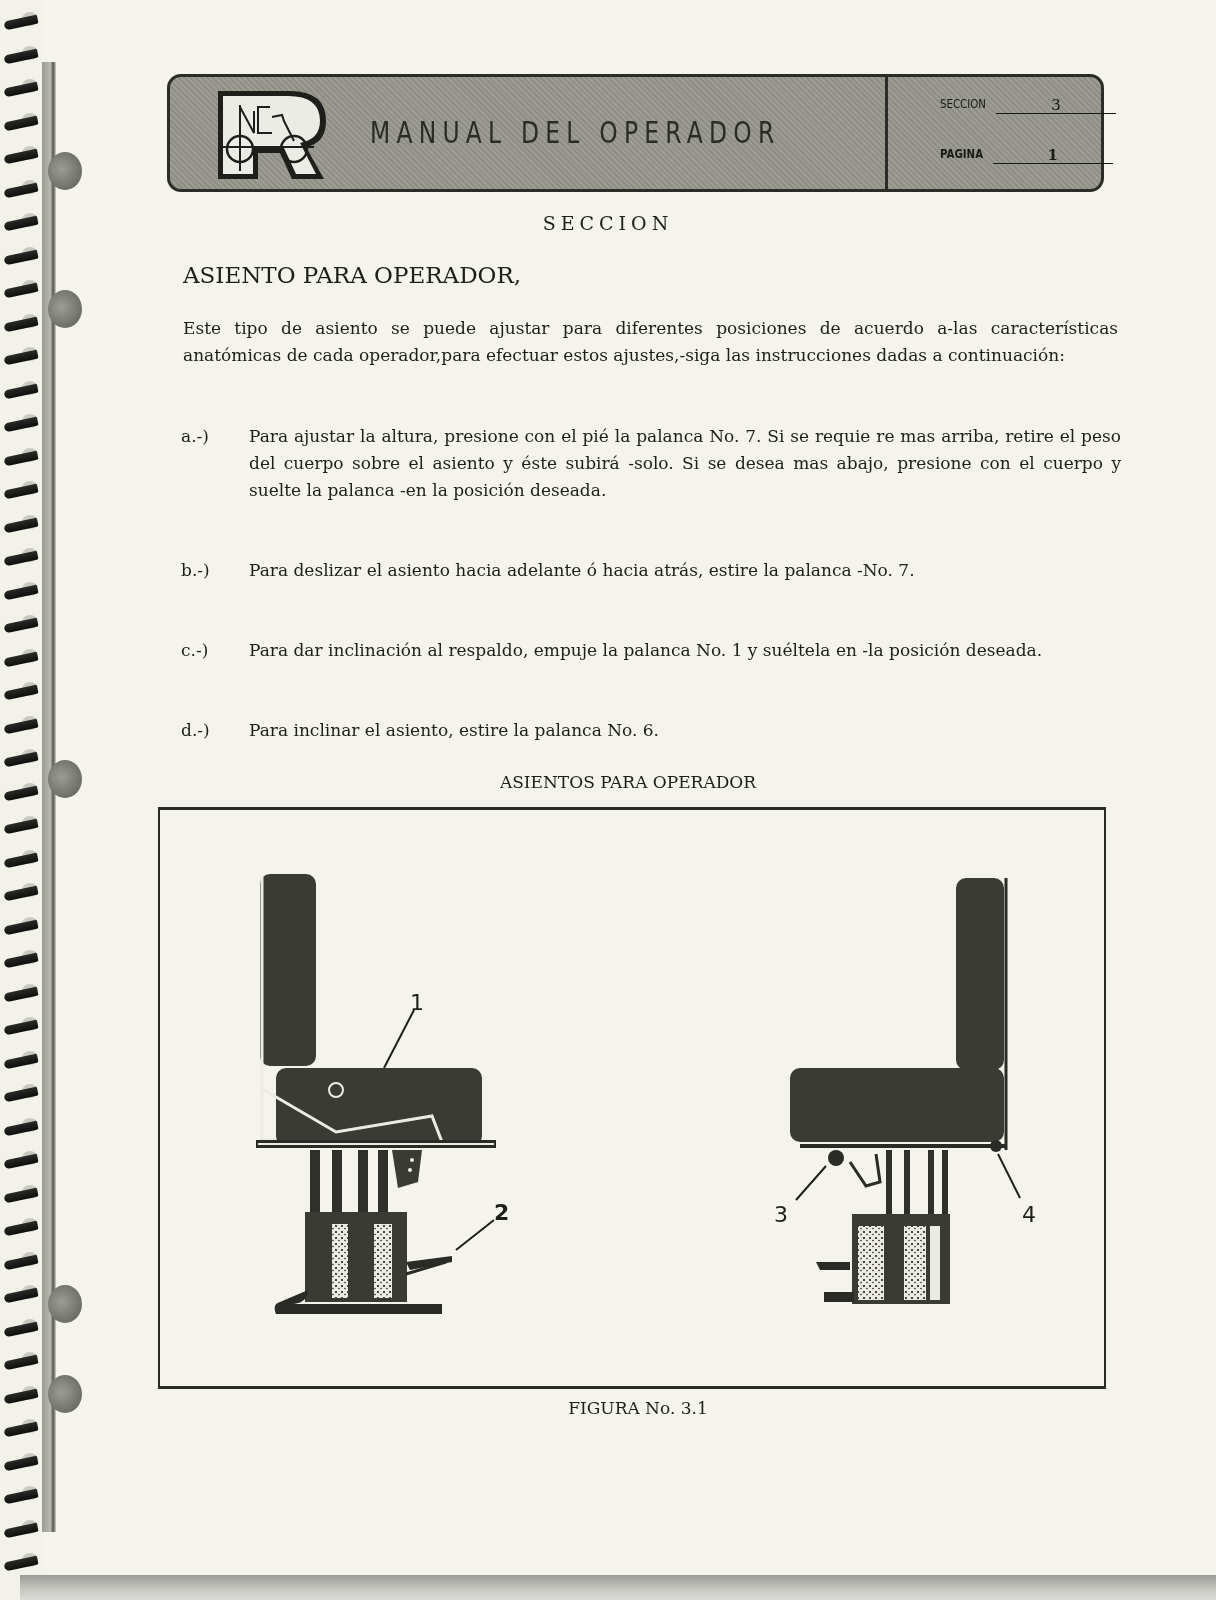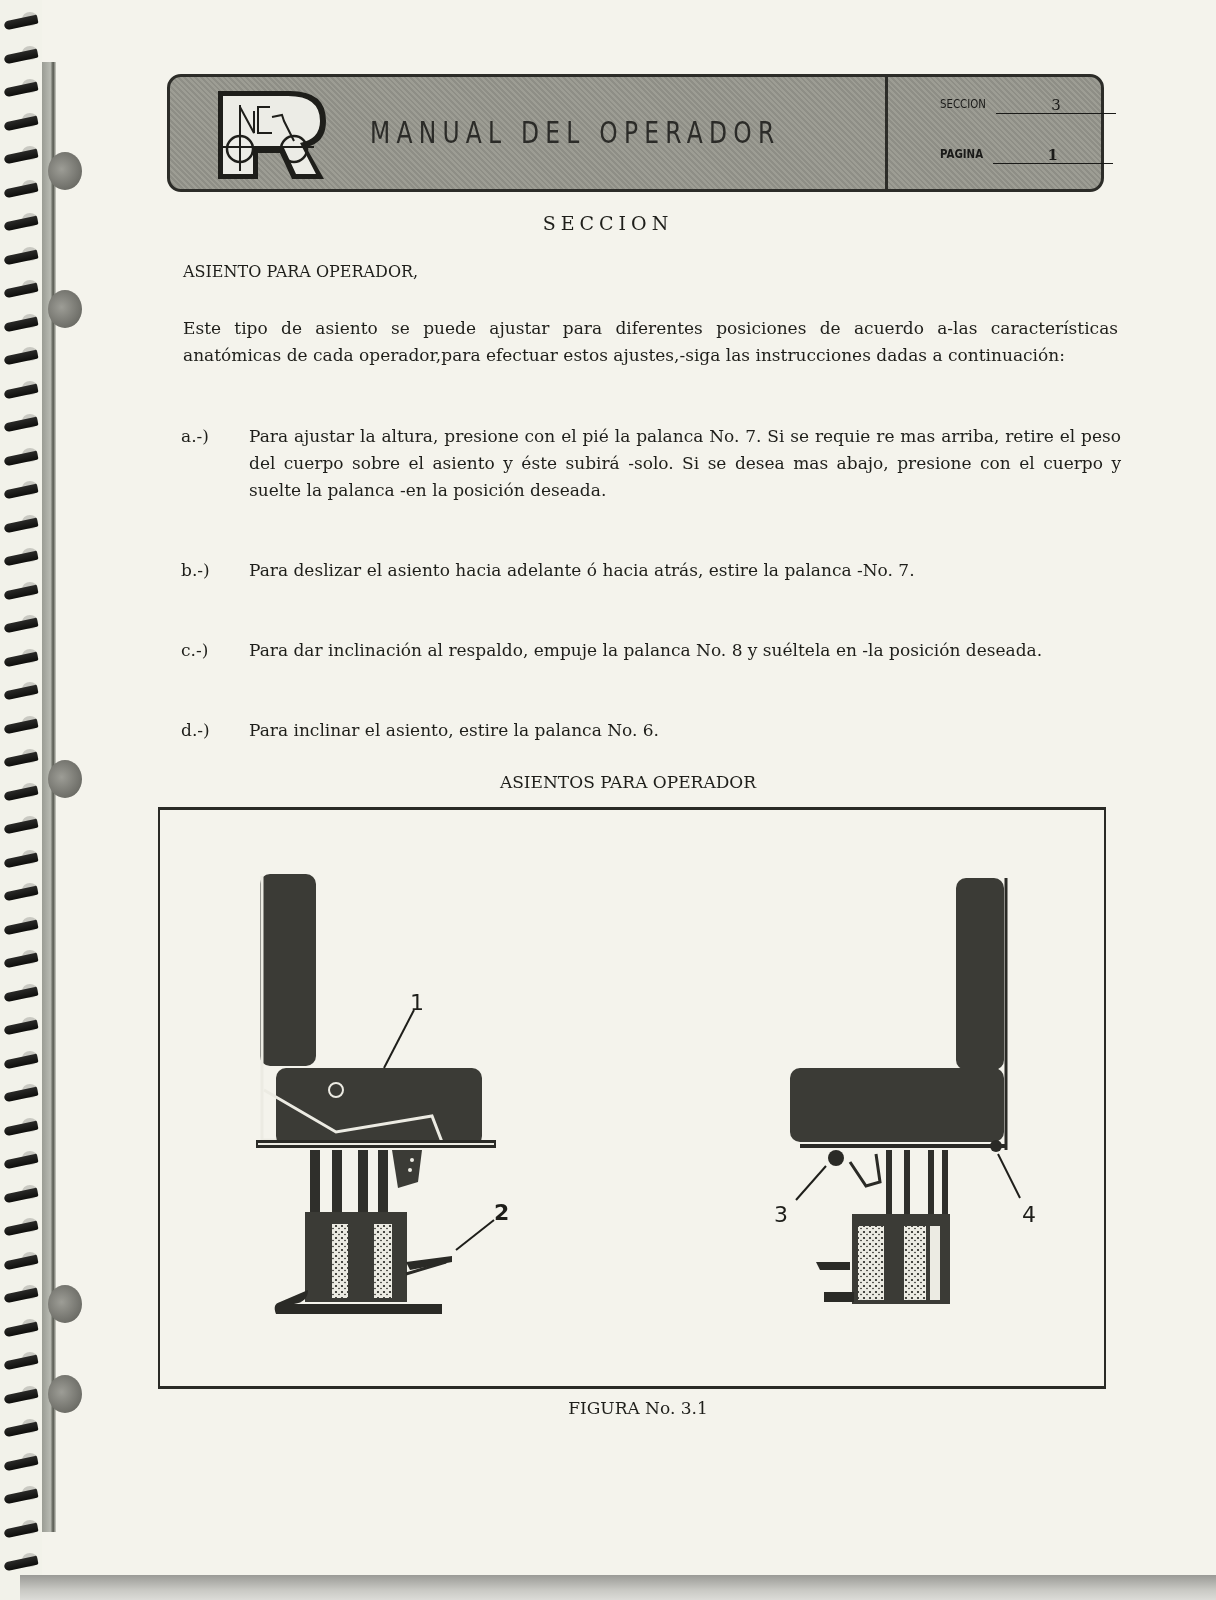--- a/index.html
+++ b/index.html
@@ -65,21 +65,21 @@
     display:inline-block; width:120px; border-bottom:1.5px solid #1a1a18;
     text-align:center; font-family:"DejaVu Serif", serif; font-size:15px; margin-left:2px;
     line-height:16px;
   }
 
   
   .section-title {
     position:absolute; left:0; width:1216px; top:212px; text-align:center;
     font-size:19px; letter-spacing:5px;
   }
-  .subtitle { position:absolute; left:183px; top:262px; font-size:16px; }
+  .subtitle { position:absolute; left:183px; top:262px; font-size:23px; }
   .intro {
     position:absolute; left:183px; top:315px; width:935px; font-size:17px; line-height:27px;
     text-align:justify;
   }
   .step { position:absolute; left:181px; width:940px; font-size:17px; line-height:27px; }
   .step-label { position:absolute; left:0; top:0; }
   .step-text { margin-left:68px; text-align:justify; }
   .figure-title {
     position:absolute; left:0; width:1256px; top:772px; text-align:center; font-size:17px;
   }
@@ -228,21 +228,21 @@
 <div class="step" style="top:423px;">
   <span class="step-label">a.-)</span>
   <div class="step-text">Para ajustar la altura, presione con el pié la palanca No. 7. Si se requie re mas arriba, retire el peso del cuerpo sobre el asiento y éste subirá -solo. Si se desea mas abajo, presione con el cuerpo y suelte la palanca -en la posición deseada.</div>
 </div>
 <div class="step" style="top:557px;">
   <span class="step-label">b.-)</span>
   <div class="step-text">Para deslizar el asiento hacia adelante ó hacia atrás, estire la palanca -No. 7.</div>
 </div>
 <div class="step" style="top:637px;">
   <span class="step-label">c.-)</span>
-  <div class="step-text">Para dar inclinación al respaldo, empuje la palanca No. 8 y suéltela en -la posición deseada.</div>
+  <div class="step-text">Para dar inclinación al respaldo, empuje la palanca No. 1 y suéltela en -la posición deseada.</div>
 </div>
 <div class="step" style="top:717px;">
   <span class="step-label">d.-)</span>
   <div class="step-text">Para inclinar el asiento, estire la palanca No. 6.</div>
 </div>
 
 <div class="figure-title">ASIENTOS PARA OPERADOR</div>
 
 <div class="figure-box">
   <svg class="fig-svg" width="944" height="576" viewBox="0 0 944 576">

